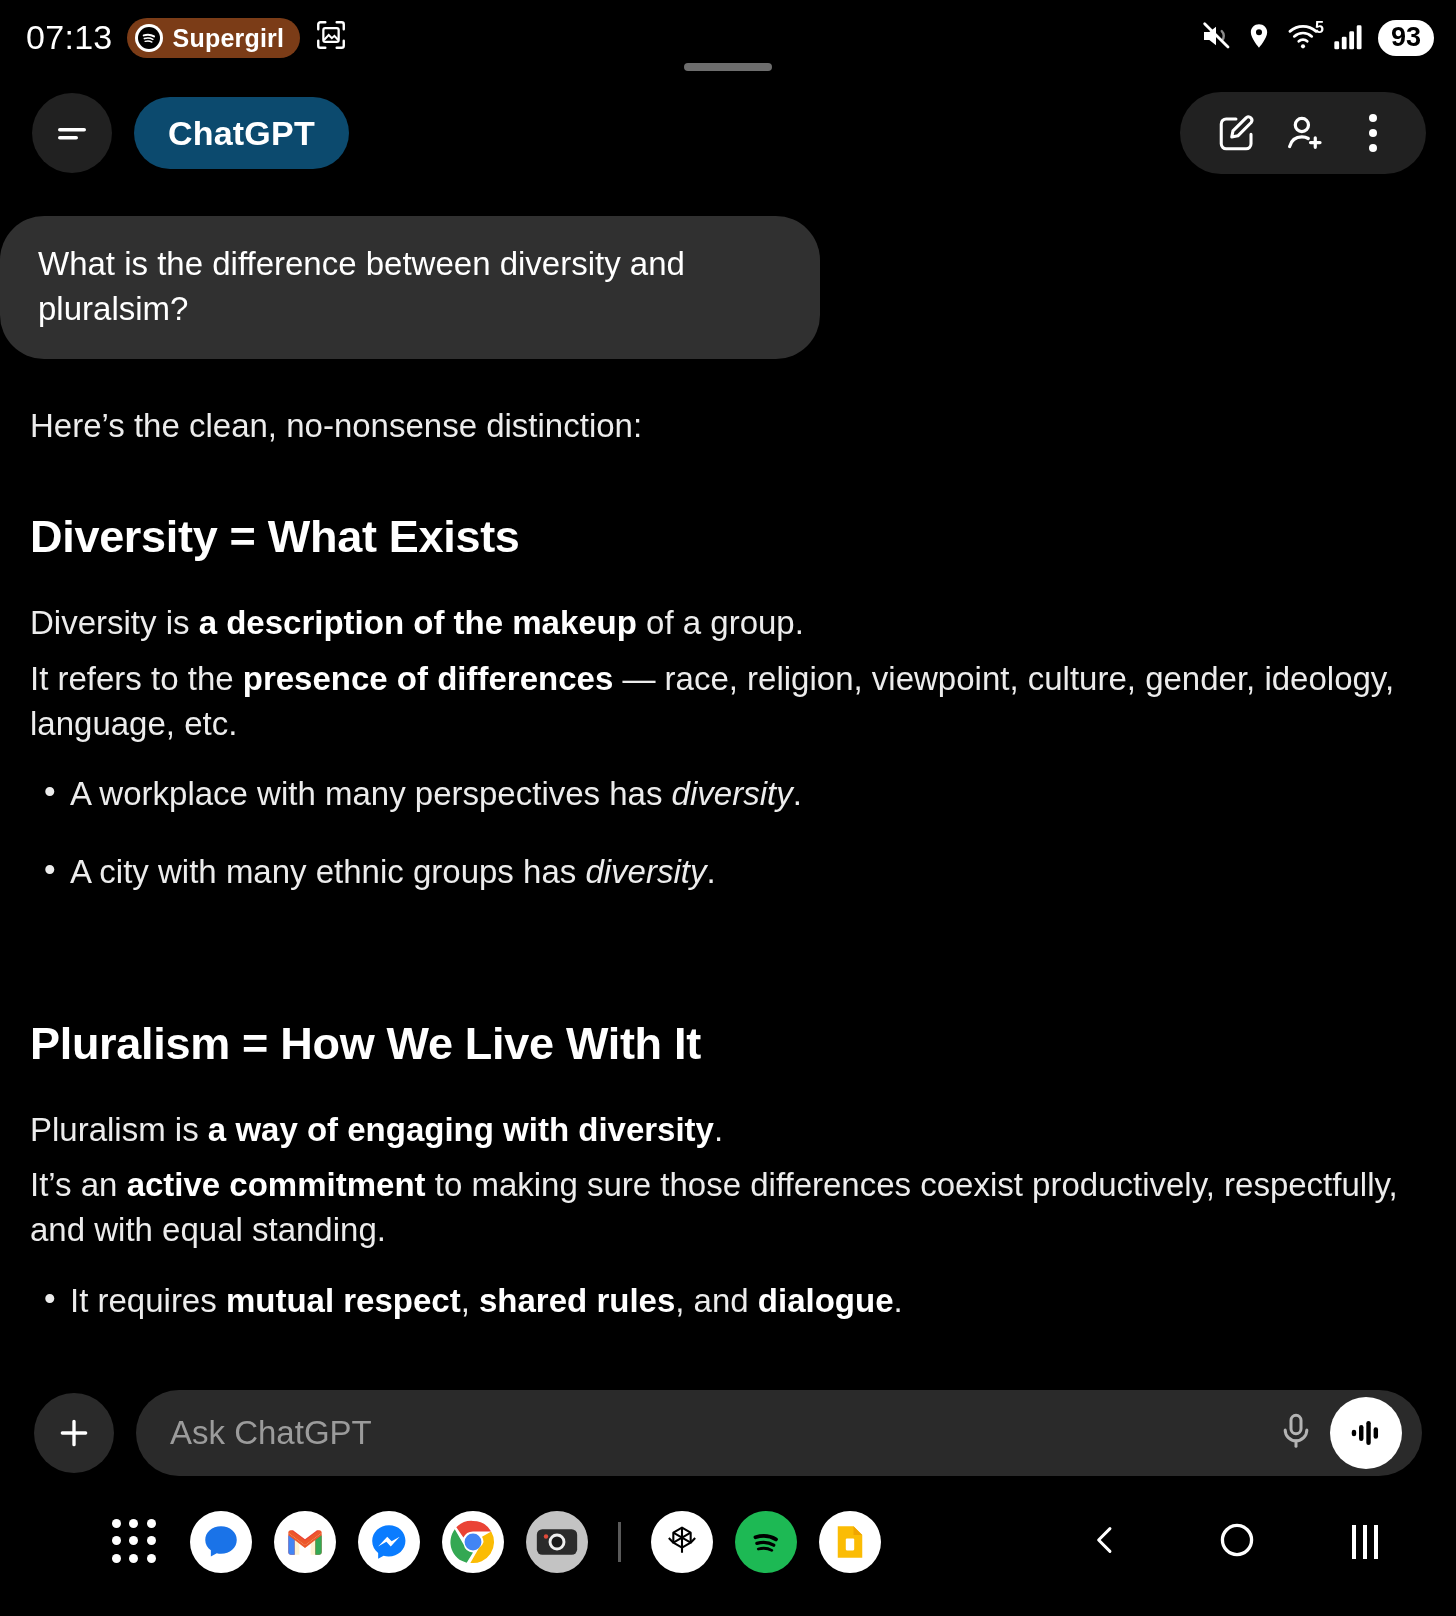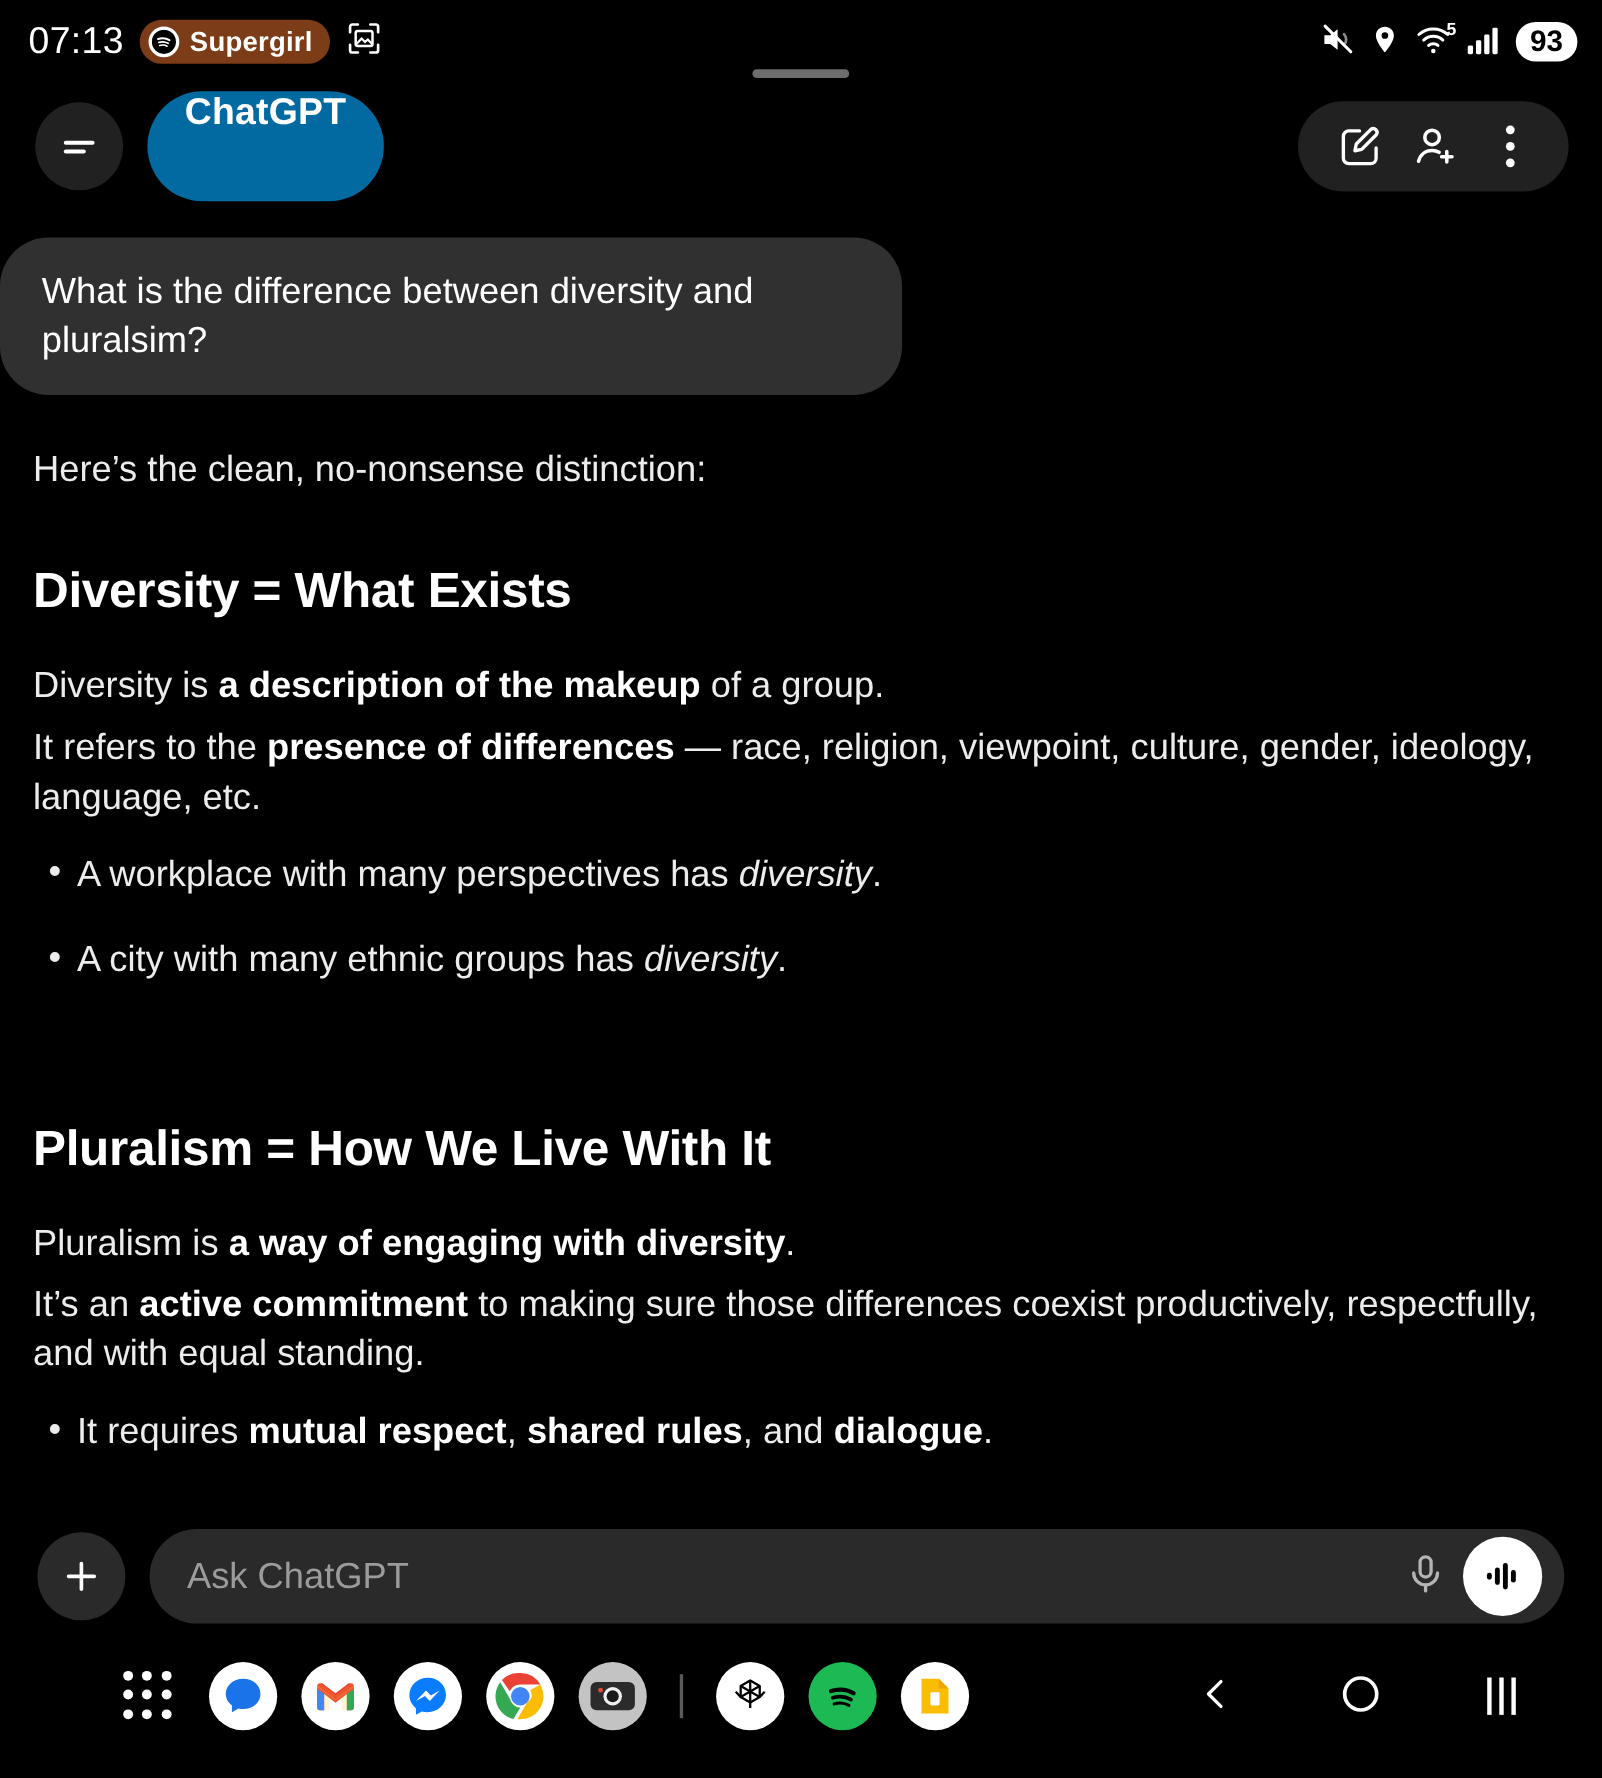--- a/index.html
+++ b/index.html
@@ -47,22 +47,22 @@
     position: absolute; top: 88px; left: 0; width: 1456px; height: 90px;
     display: flex; align-items: center; justify-content: space-between;
     padding: 0 30px 0 32px;
   }
   .appbar-left { display: flex; align-items: center; gap: 22px; }
   .round-btn {
     width: 80px; height: 80px; border-radius: 50%; background: #212121;
     display: flex; align-items: center; justify-content: center;
   }
   .title-pill {
-    height: 100px; border-radius: 999px; background: #0369a1;
-    display: flex; align-items: flex-start; padding: 0 34px;
+    height: 72px; border-radius: 999px; background: #0c4a6e;
+    display: flex; align-items: center; padding: 0 34px;
   }
   .title-pill span { color: #ffffff; font-size: 34px; font-weight: 700; letter-spacing: 0.2px; }
   .appbar-right {
     height: 82px; border-radius: 999px; background: #212121;
     display: flex; align-items: center; gap: 6px; padding: 0 22px 0 26px;
   }
   .icon-btn {
     width: 62px; height: 62px; display: flex; align-items: center; justify-content: center;
   }
   .kebab { display: flex; flex-direction: column; gap: 7px; align-items: center; }

